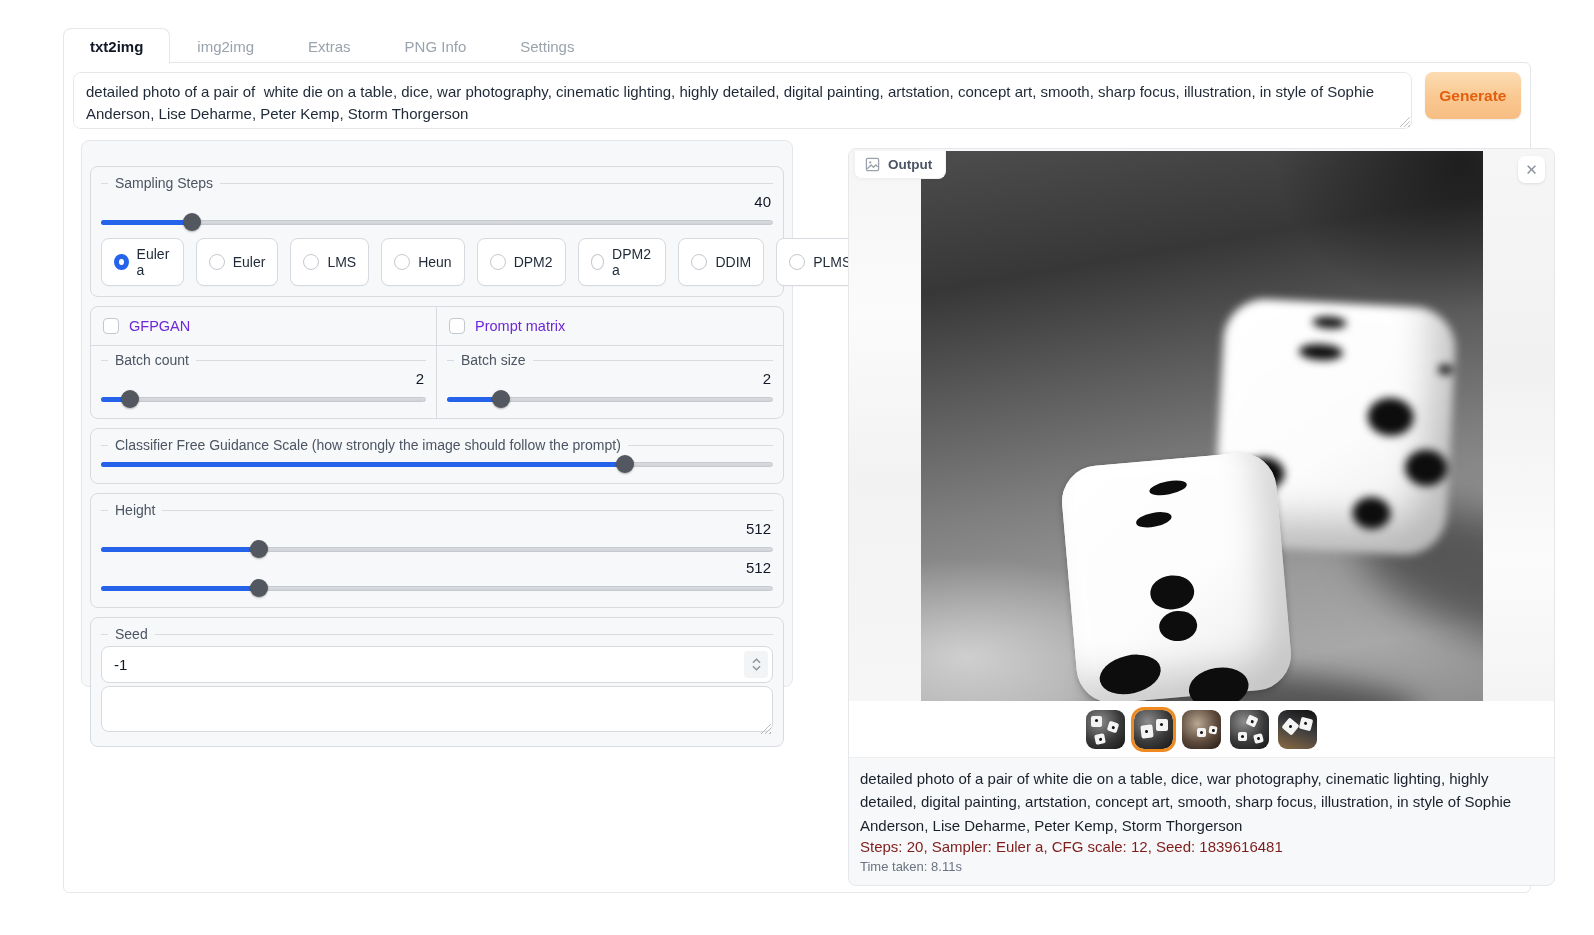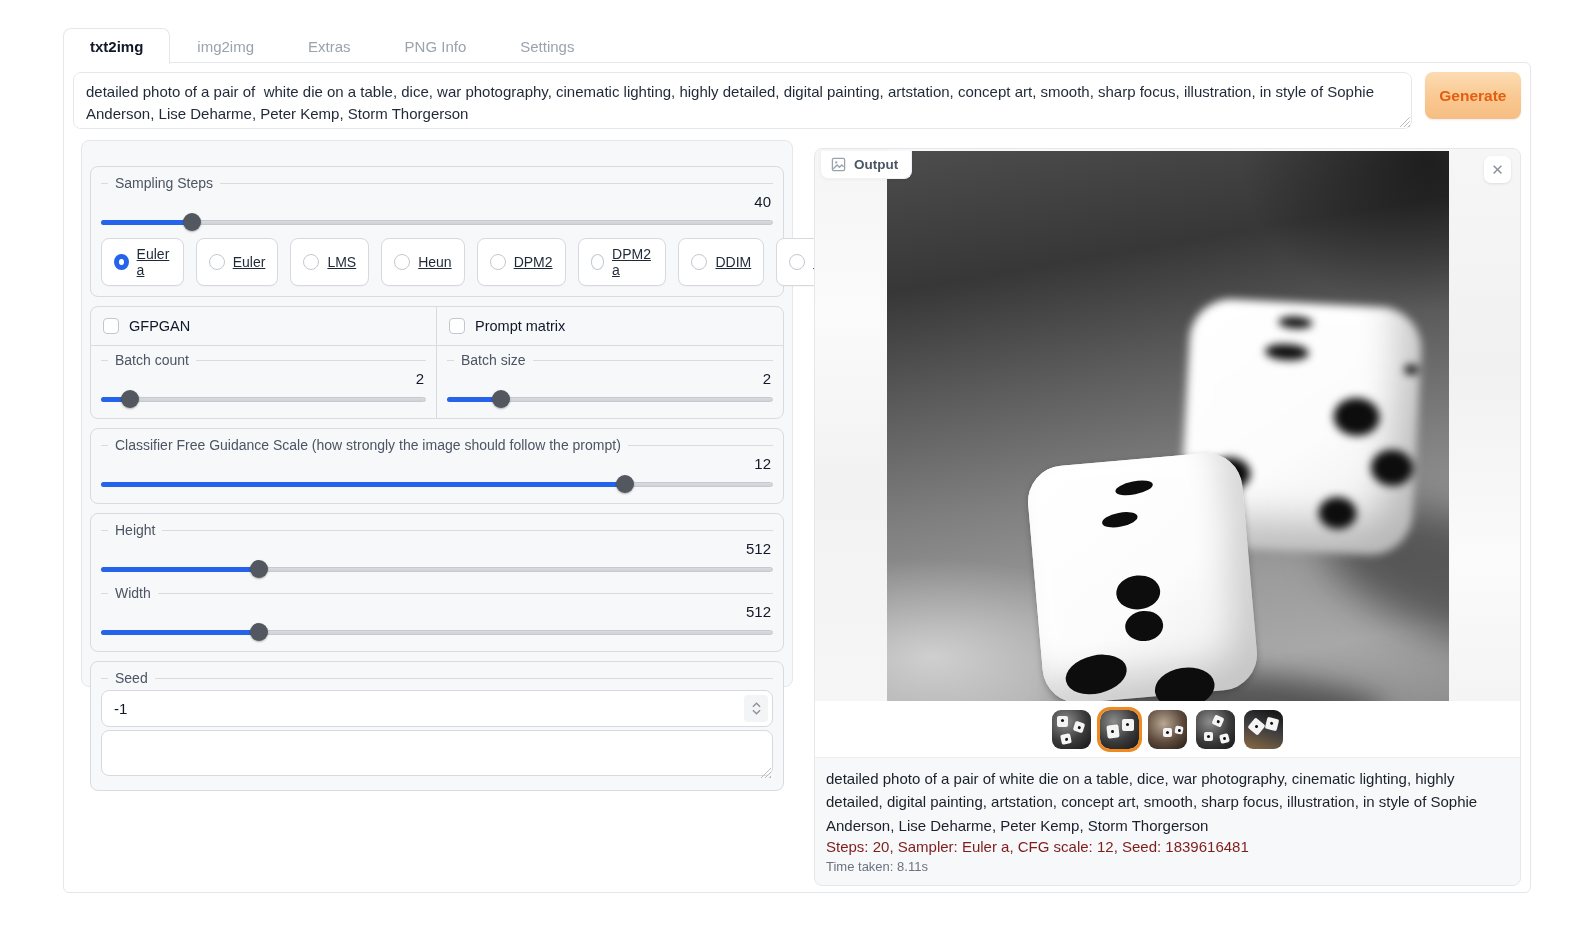--- a/index.html
+++ b/index.html
@@ -34,40 +34,40 @@
   .legend .dash{width:7px; height:1px; background:var(--border2);}
   .legend .line{flex:1; height:1px; background:var(--border2);}
   .legend .ltext{font-size:14px; color:var(--label); white-space:nowrap;}
   .slider-val{text-align:right; font-size:15px; color:#111827; height:20px; line-height:20px; padding-right:2px;}
   .track{position:relative; height:18px; margin-top:1px; cursor:pointer;}
   .track .rail{position:absolute; left:0; right:0; top:7px; height:5px; border-radius:3px; background:linear-gradient(#d9dbdf,#cfd2d7); border:1px solid #c6cad0;}
   .track .fill{position:absolute; left:0; top:7px; height:5px; border-radius:3px 0 0 3px; background:var(--blue); width:var(--pct);}
   .track .knob{position:absolute; top:0; left:var(--pct); width:18px; height:18px; border-radius:50%; background:var(--knob); transform:translateX(-50%); box-shadow:0 1px 2px rgba(0,0,0,.3);}
 
   .radio-row{display:flex; gap:12px; margin-top:7px;}
-  .radio-opt{display:flex; align-items:center; gap:8px; background:#fff; border:1px solid #d6dade; border-radius:8px; padding:7px 12px; font-size:14px; color:#1f2937; cursor:pointer; box-shadow:0 1px 1px rgba(0,0,0,.03);text-decoration:underline;}
+  .radio-opt{display:flex; align-items:center; gap:8px; background:#fff; border:1px solid #d6dade; border-radius:8px; padding:7px 12px; font-size:14px; color:#1f2937; cursor:pointer; box-shadow:0 1px 1px rgba(0,0,0,.03);}
   .rdot{width:16px; height:16px; border-radius:50%; border:1.5px solid #c3c8cf; background:#fff;}
   .radio-opt.selected .rdot{border:5px solid var(--blue);}
 
   .grid2{display:grid; grid-template-columns:1fr 1fr; background:var(--panel); border:1px solid var(--border2); border-radius:8px; margin-bottom:9px; overflow:hidden;}
   .cellL{border-right:1px solid var(--border2);}
   .cellB{border-top:1px solid var(--border2);}
-  .chk-cell{display:flex; align-items:center; gap:10px; padding:11px 12px; font-size:14.5px; color:#0f172a; cursor:pointer;}
+  .chk-cell{display:flex; align-items:center; gap:10px; padding:11px 12px; font-size:14.5px; color:#6d28d9; cursor:pointer;}
   .chkbox{width:16px; height:16px; border:1.5px solid #c3c8cf; border-radius:4px; background:#fff;}
   .batch-cell{padding:2px 10px 10px;}
 
   .seed-input-wrap{position:relative; margin-top:3px;}
   .seed-input{width:100%; height:37px; border:1px solid #d6dade; border-radius:8px; background:#fff; font-size:15px; font-family:"Liberation Sans", sans-serif; color:#111827; padding:0 34px 0 12px; outline:none;}
   .spin{position:absolute; right:5px; top:5px; width:24px; height:27px; border-radius:4px; background:#f3f4f6; display:flex; flex-direction:column; align-items:center; justify-content:center; gap:1px; cursor:pointer;}
   .spin svg{display:block;}
   .py-wrap{position:relative; margin-top:3px;}
   .py-wrap textarea{width:100%; height:46px; resize:none; border:1px solid #d6dade; border-radius:8px; background:#fff; outline:none; font-family:"Liberation Sans", sans-serif; font-size:14px; padding:6px 10px;}
 
   
-  .out-panel{position:absolute; left:750px; top:85px; width:707px; height:738px; background:var(--panel); border:1px solid var(--border); border-radius:8px; overflow:hidden;}
+  .out-panel{position:absolute; left:784px; top:85px; width:707px; height:738px; background:var(--panel); border:1px solid var(--border); border-radius:8px; overflow:hidden;}
   .img-zone{position:relative; height:552px; display:flex;}
   .strip{flex:1; background:linear-gradient(180deg,#f5f5f6 0%, #fbfbfc 30%, #f2f2f3 60%, #f6f6f7 100%);}
   .strip.r{background:linear-gradient(180deg,#f6f6f7 0%, #f1f1f2 40%, #fbfbfc 75%, #f4f4f5 100%);}
 
   .img-main{position:relative; width:562px; height:550px; margin-top:2px; overflow:hidden;
      background:
        radial-gradient(ellipse 60% 30% at 8% 92%, rgba(255,255,255,.50), transparent 60%),
        radial-gradient(ellipse 55% 45% at 96% 2%, rgba(0,0,0,.50), transparent 60%),
        linear-gradient(170deg,#4d4d4d 0%, #373737 22%, #5c5c5c 40%, #7f7f7f 58%, #9c9c9c 76%, #a8a8a8 88%, #8f8f8f 100%);}
   .die{position:absolute; background:linear-gradient(145deg,#ffffff 0%,#fcfcfc 55%,#e9e9e9 100%); }
@@ -205,44 +205,38 @@
         </div>
       </div>
     </div>
 
     <div class="group">
       <div class="legend">
         <span class="dash"></span>
           <span class="ltext">Classifier Free Guidance Scale (how strongly the image should follow the prompt)</span>
           <span class="line"></span>
       </div>
-      <div class="slider-val">12</div>
       <div class="track" style="--pct: 78%;">
         <div class="rail"></div>
           <div class="fill"></div>
           <div class="knob"></div>
       </div>
     </div>
 
     <div class="group">
       <div class="legend">
         <span class="dash"></span>
           <span class="ltext">Height</span>
           <span class="line"></span>
       </div>
       <div class="slider-val">512</div>
       <div class="track" style="--pct: 23.5%;">
         <div class="rail"></div>
           <div class="fill"></div>
           <div class="knob"></div>
-      </div>
-      <div class="legend" style="margin-top:6px;">
-        <span class="dash"></span>
-          <span class="ltext">Width</span>
-          <span class="line"></span>
       </div>
       <div class="slider-val">512</div>
       <div class="track" style="--pct: 23.5%;">
         <div class="rail"></div>
           <div class="fill"></div>
           <div class="knob"></div>
       </div>
     </div>
 
     <div class="group">

